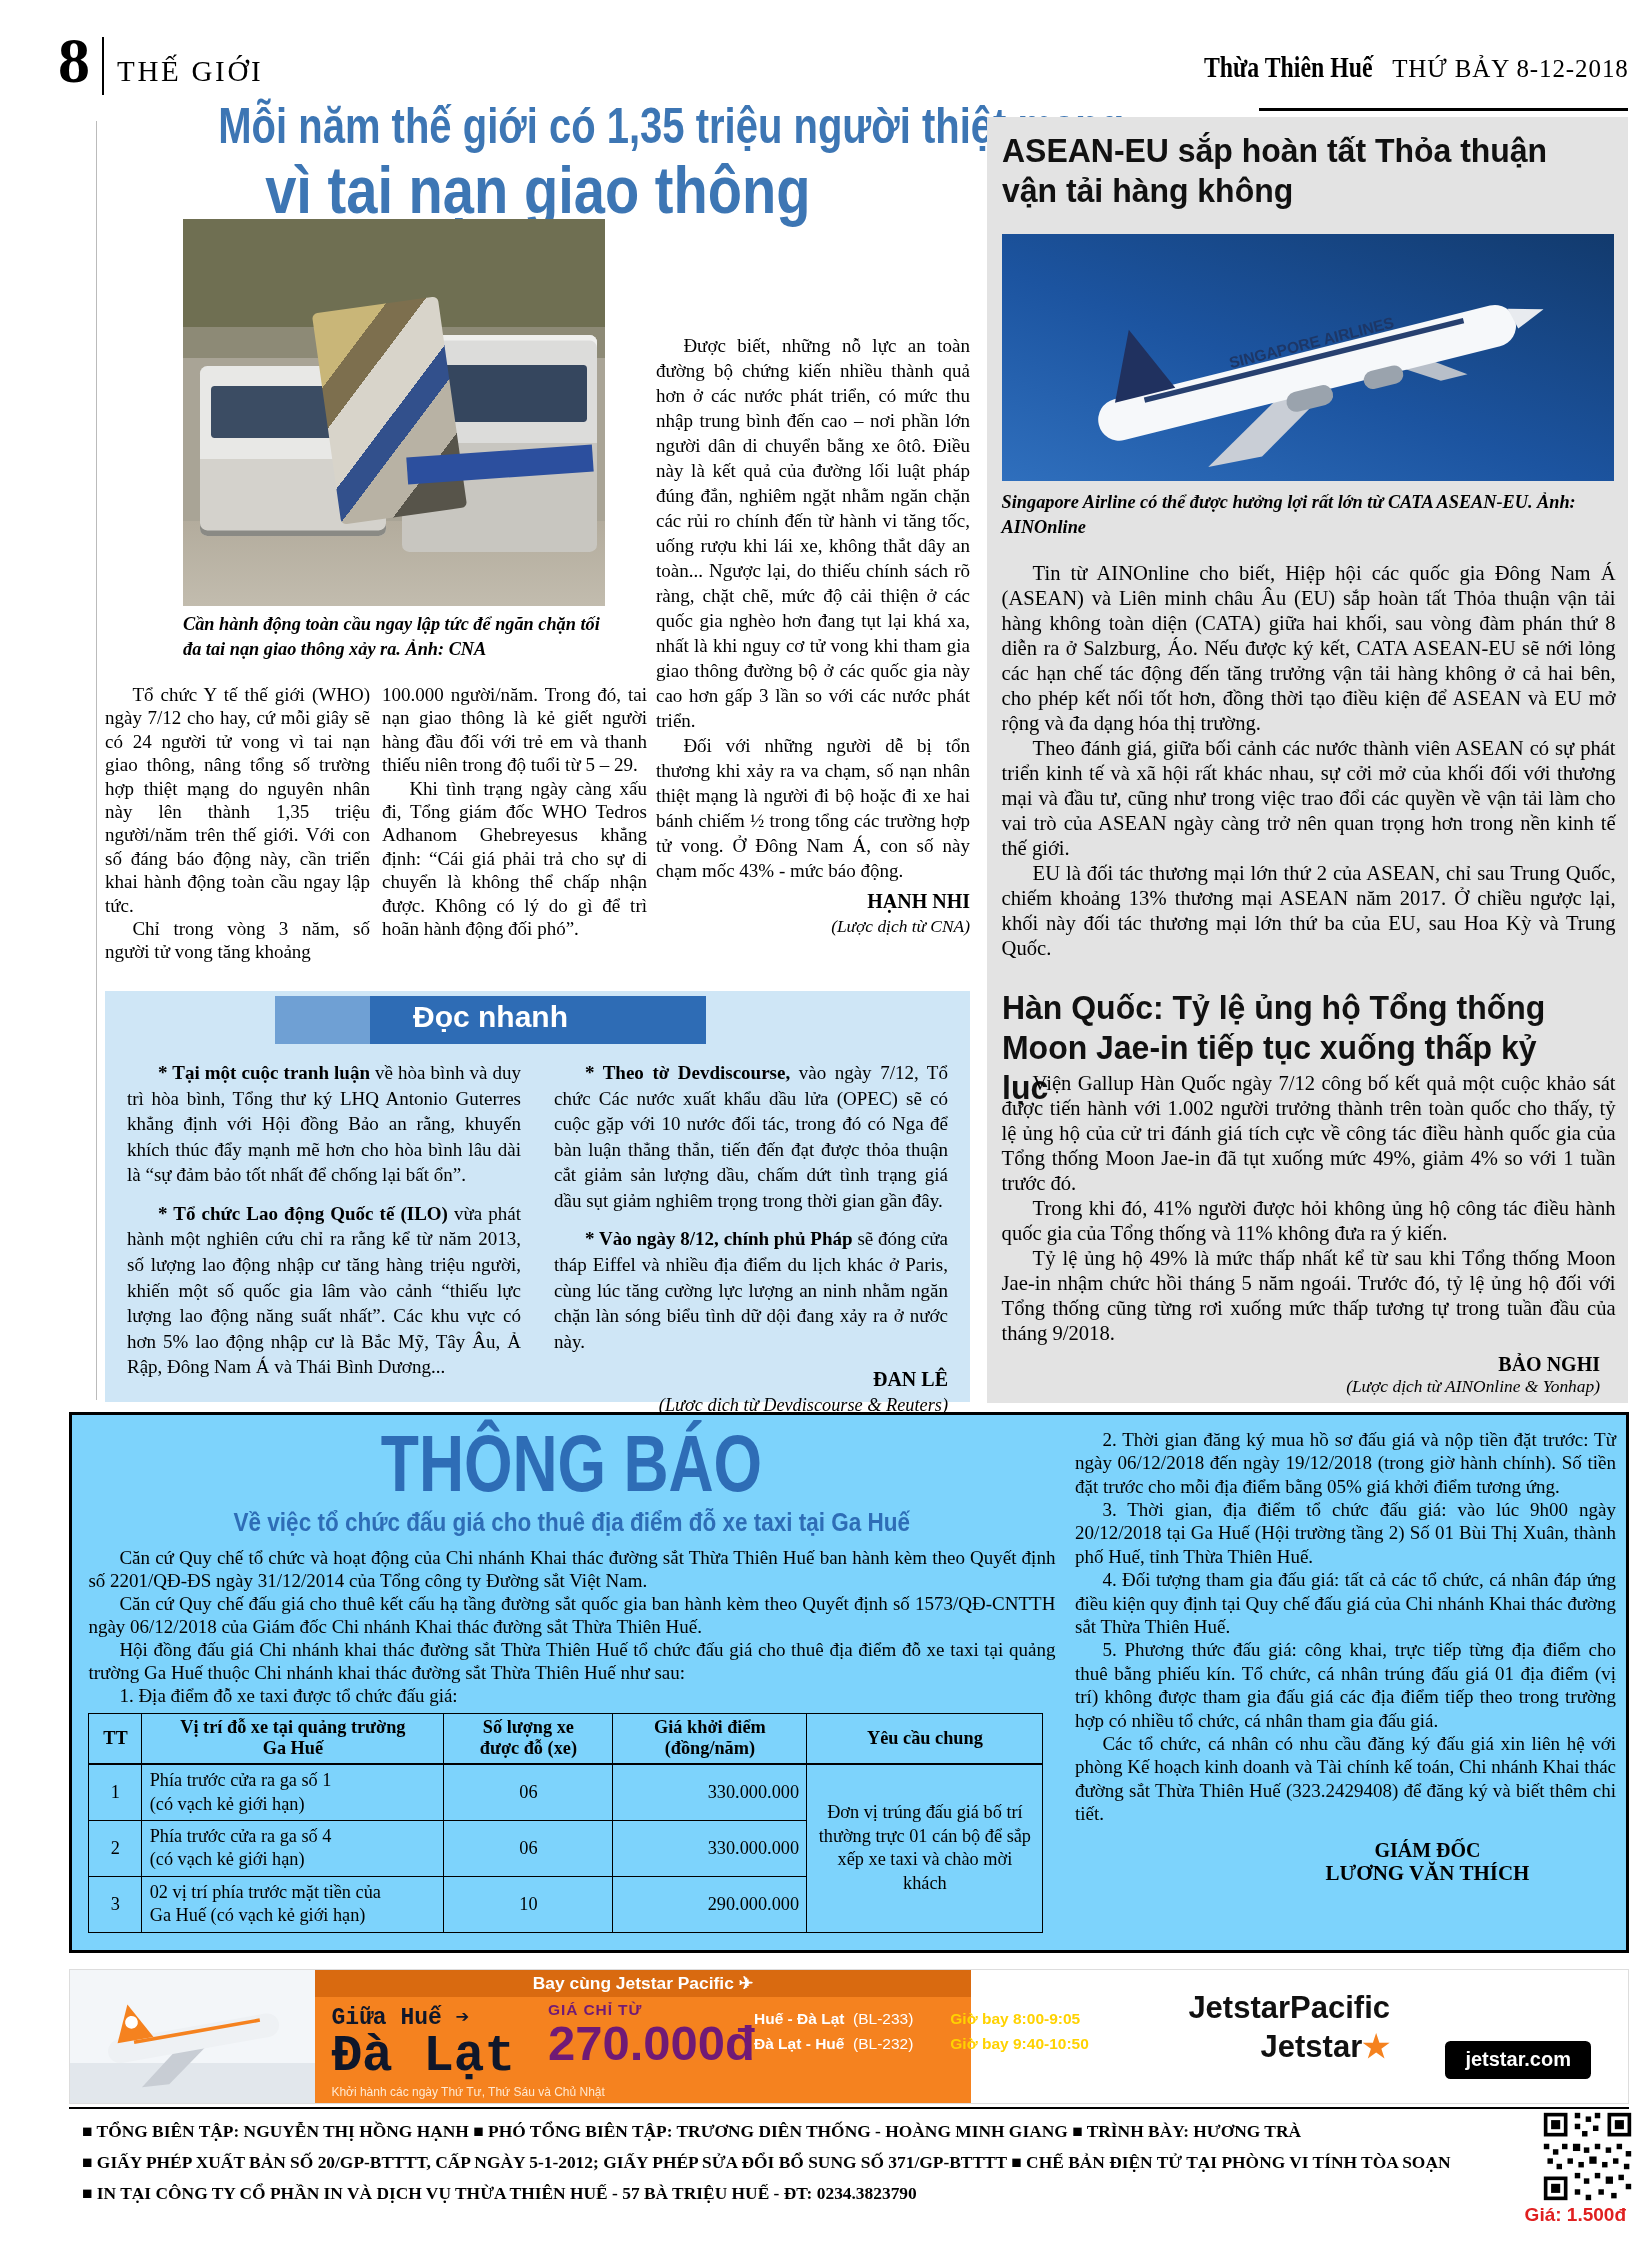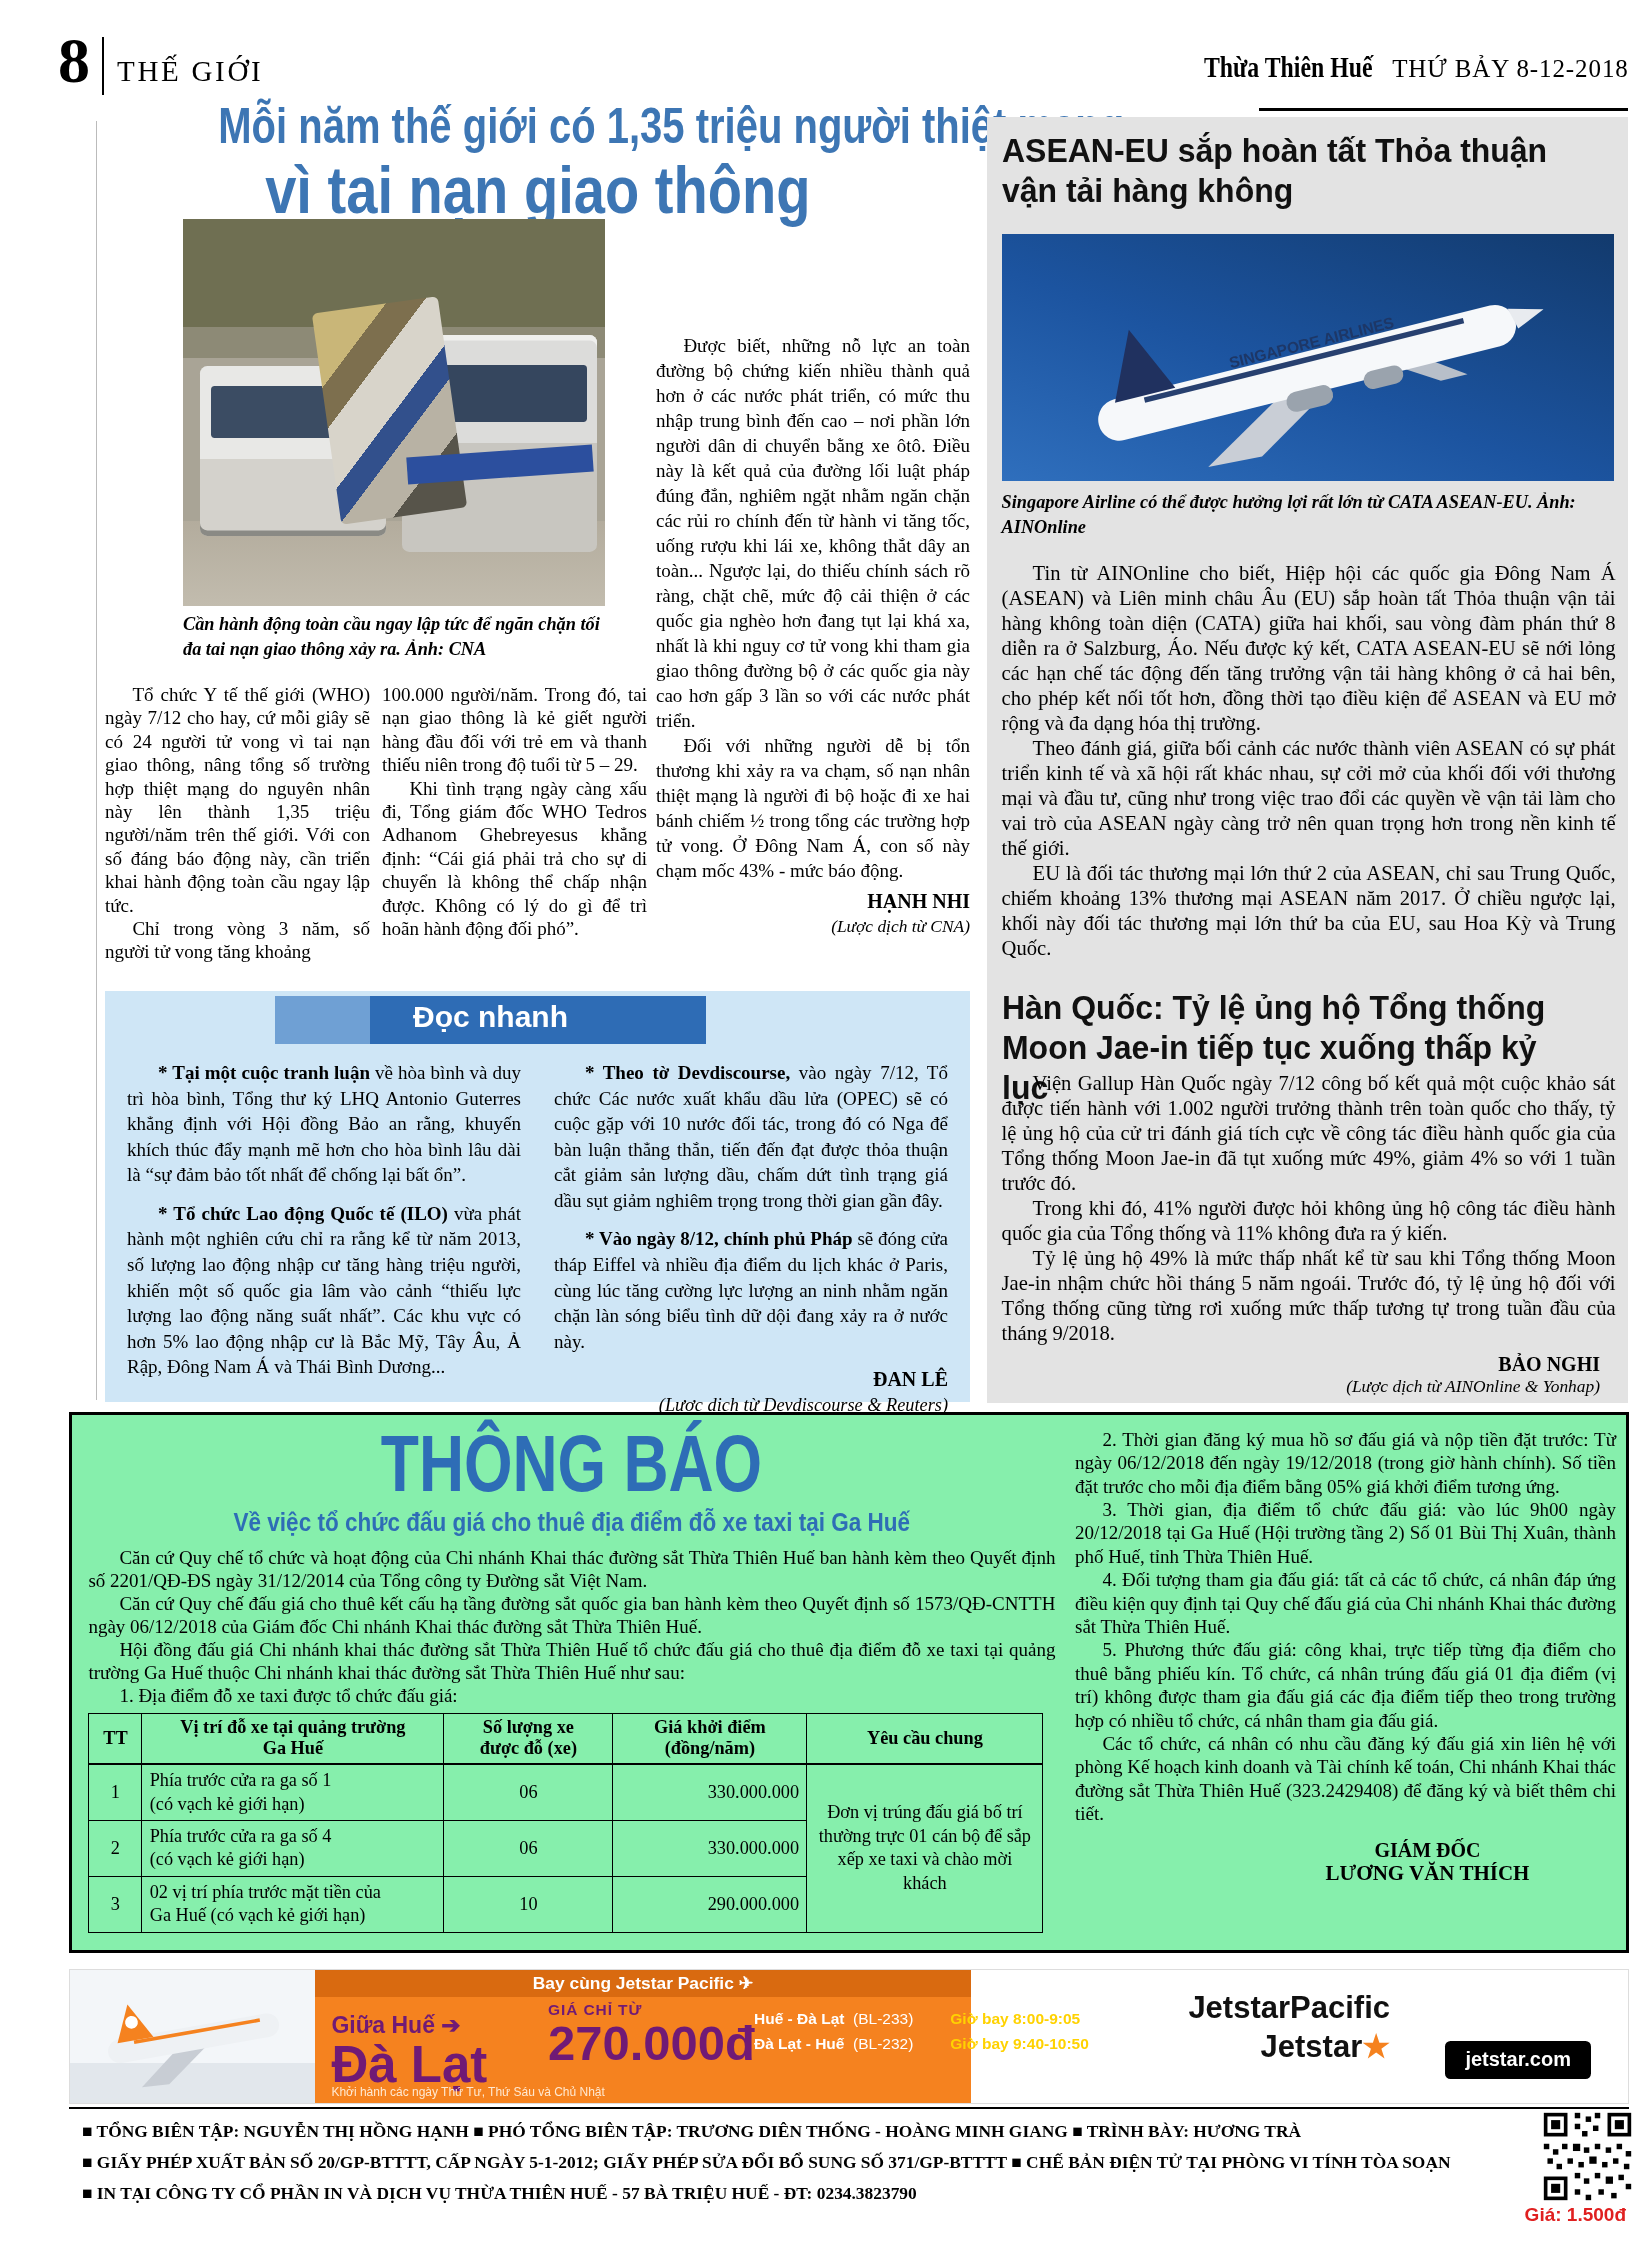--- a/index.html
+++ b/index.html
@@ -70,21 +70,21 @@
   .photo-plane { position:absolute; left:14.6px; top:117px; width:612px; height:247px; overflow:hidden;
     background:linear-gradient(200deg,#123a6d 0%, #1c54a0 55%, #2f6fbd 100%); }
   .cap-plane { position:absolute; left:14.6px; top:373px; width:612px; }
   .asean-body { position:absolute; left:14.6px; top:444px; width:614px; font-size:20.6px; line-height:25px; text-align:justify; }
   .asean-body p, .korea-body p { text-indent:31px; }
   .korea-hl { position:absolute; left:14.6px; top:870px; width:618px; }
   .korea-body { position:absolute; left:14.6px; top:954px; width:614px; font-size:20.6px; line-height:25px; text-align:justify; }
   .korea-sign { position:absolute; right:28px; top:1204px; width:457px;margin-top:26px; }
 
   
-  .notice { left:69px; top:1412px; width:1560px; height:541px; border:3.7px solid #000; background:#86efac; }
+  .notice { left:69px; top:1412px; width:1560px; height:541px; border:3.7px solid #000; background:#7dd3fc; }
   .notice-left { position:absolute; left:16.4px; top:7.3px; width:967px; }
   .notice-title { text-align:center; color:#2e6db6; font-family:"Liberation Sans",sans-serif; font-weight:bold; font-size:80px; line-height:1.05; }
   .notice-title > span { display:inline-block; transform:scaleX(.78); }
   .notice-sub { text-align:center; color:#2e6db6; font-family:"Liberation Sans",sans-serif; font-weight:bold; font-size:25px; margin-top:1.8px; }
   .notice-sub > span { display:inline-block; transform:scaleX(.9); }
   .notice-paras { margin-top:9.1px; font-size:19px; line-height:23px; text-align:justify; }
   .notice-paras p { text-indent:31px; }
   .notice-table { margin-top:5.5px; border-collapse:collapse; width:955px; font-size:18.3px; }
   .notice-table th, .notice-table td { border:1.8px solid #000; padding:3.7px 7.3px; }
   .notice-table th { font-weight:bold; text-align:center; white-space:pre-line; border-bottom:2.7px solid #000; }
@@ -95,21 +95,21 @@
   .notice-right { position:absolute; left:1003px; top:12.8px; width:541px; font-size:19px; line-height:23.4px; text-align:justify; }
   .notice-right p { text-indent:27.4px; }
   .sig-title { text-align:center; font-weight:bold; font-size:20px; margin-top:12.8px; text-indent:0 !important; padding-left:164px; }
   .sig-name { text-align:center; font-weight:bold; font-size:21px; text-indent:0 !important; padding-left:164px; }
 
   
   .ad { left:69px; top:1969px; width:1560px; height:135px; background:#fff; border:0.9px solid #ddd; display:flex; }
   .ad-photo { position:relative; width:245px; background:linear-gradient(180deg,#f3f6f9 0 70%, #e2e7ec 70% 100%); }
   .ad-orange { position:relative; width:656px; background:#f5821f; }
   .ad-strip { position:absolute; left:0; top:0; width:100%; height:27.4px; background:#d96a10; color:#fff; font-family:"Liberation Sans",sans-serif; font-weight:bold; font-size:17.4px; text-align:center; line-height:27.4px; }
-  .ad-route { position:absolute; left:16.4px; top:42px; color:#701a75; font-family:Liberation Sans, sans-serif; }
+  .ad-route { position:absolute; left:16.4px; top:33px; color:#0f172a; font-family:Liberation Mono, monospace; }
   .ad-route-prefix { font-size:23px; font-weight:bold; }
   .ad-route-dest { font-size:51px; font-weight:bold; line-height:1.0; }
   .ad-note { position:absolute; left:16.4px; bottom:3.7px; color:#ffe9d2; font-size:12px; font-family:"Liberation Sans",sans-serif; }
   .ad-price-block { position:absolute; left:233px; top:31px; color:#701a75; font-family:"Liberation Sans",sans-serif; }
   .ad-price-label { font-size:15.5px; font-weight:bold; letter-spacing:0.9px; }
   .ad-price { font-size:49px; font-weight:bold; line-height:1.0; }
   .ad-flights { position:absolute; left:439px; top:37px; font-family:"Liberation Sans",sans-serif; font-size:15.5px; color:#fff; line-height:1.6; white-space:nowrap; }
   .ad-flights b { font-weight:bold; }
   .ad-time { color:#ffd200; font-weight:bold;margin-left:24px; }
   .ad-right { position:relative; flex:1; }

